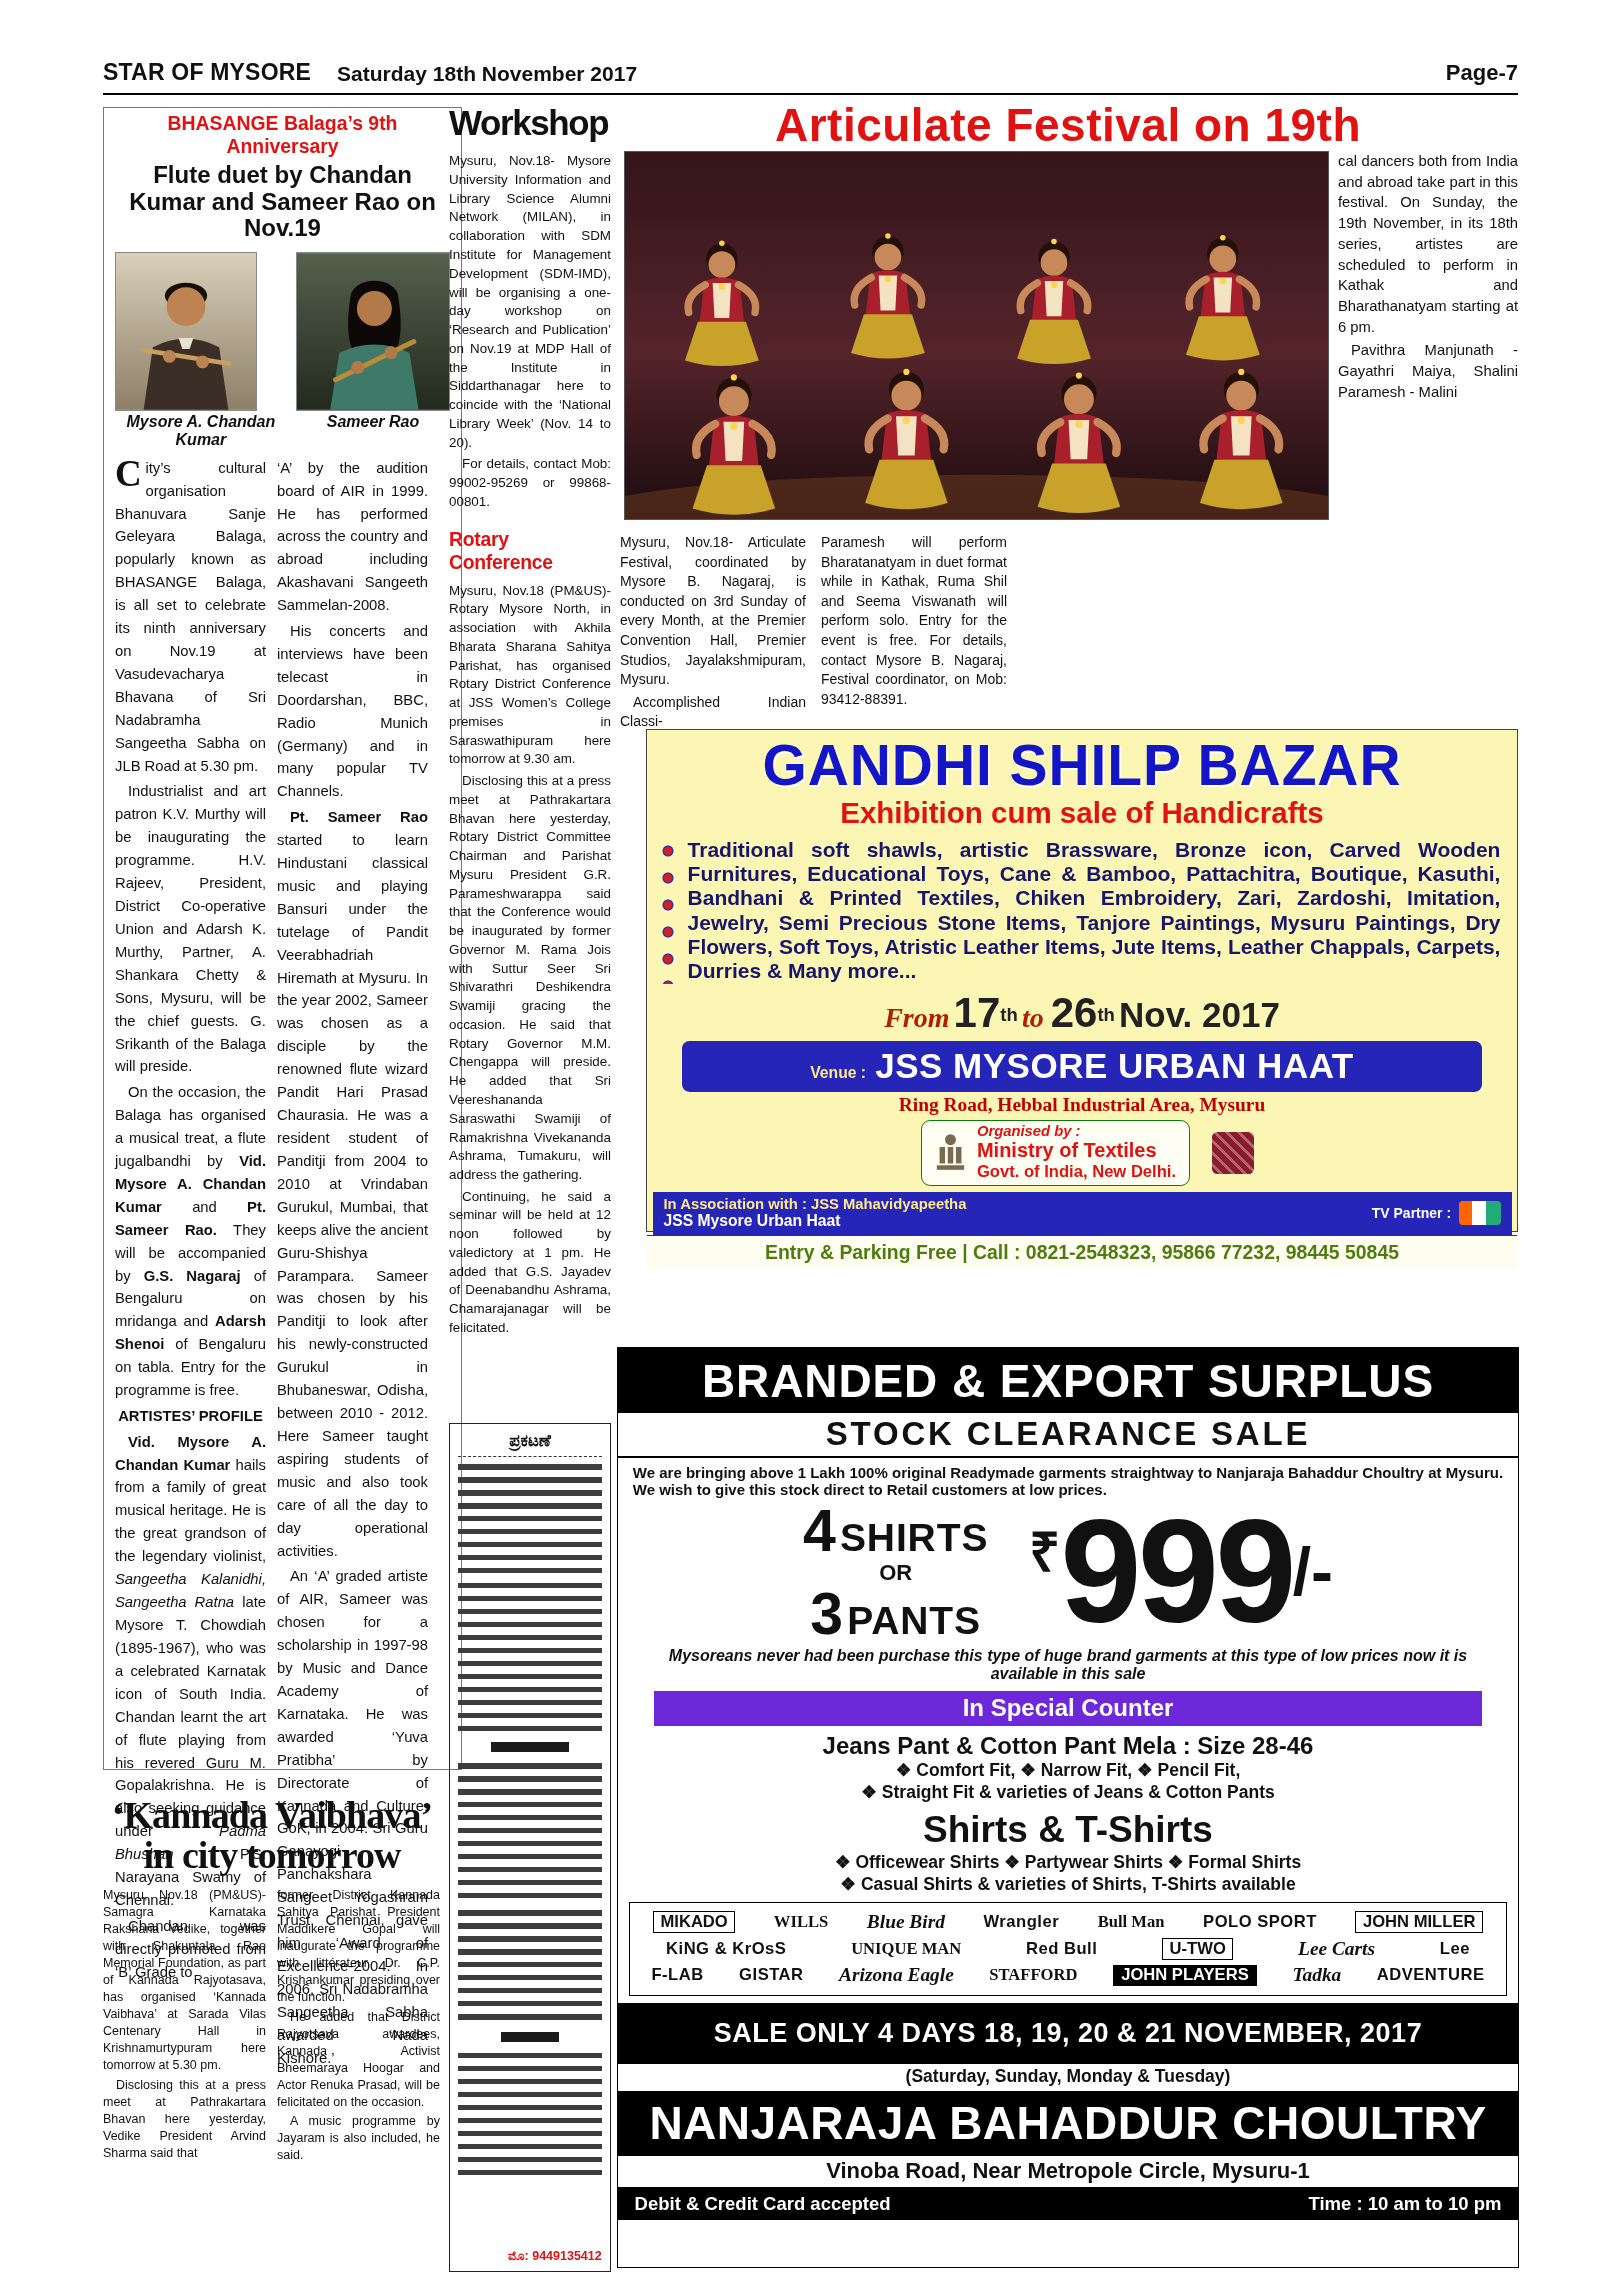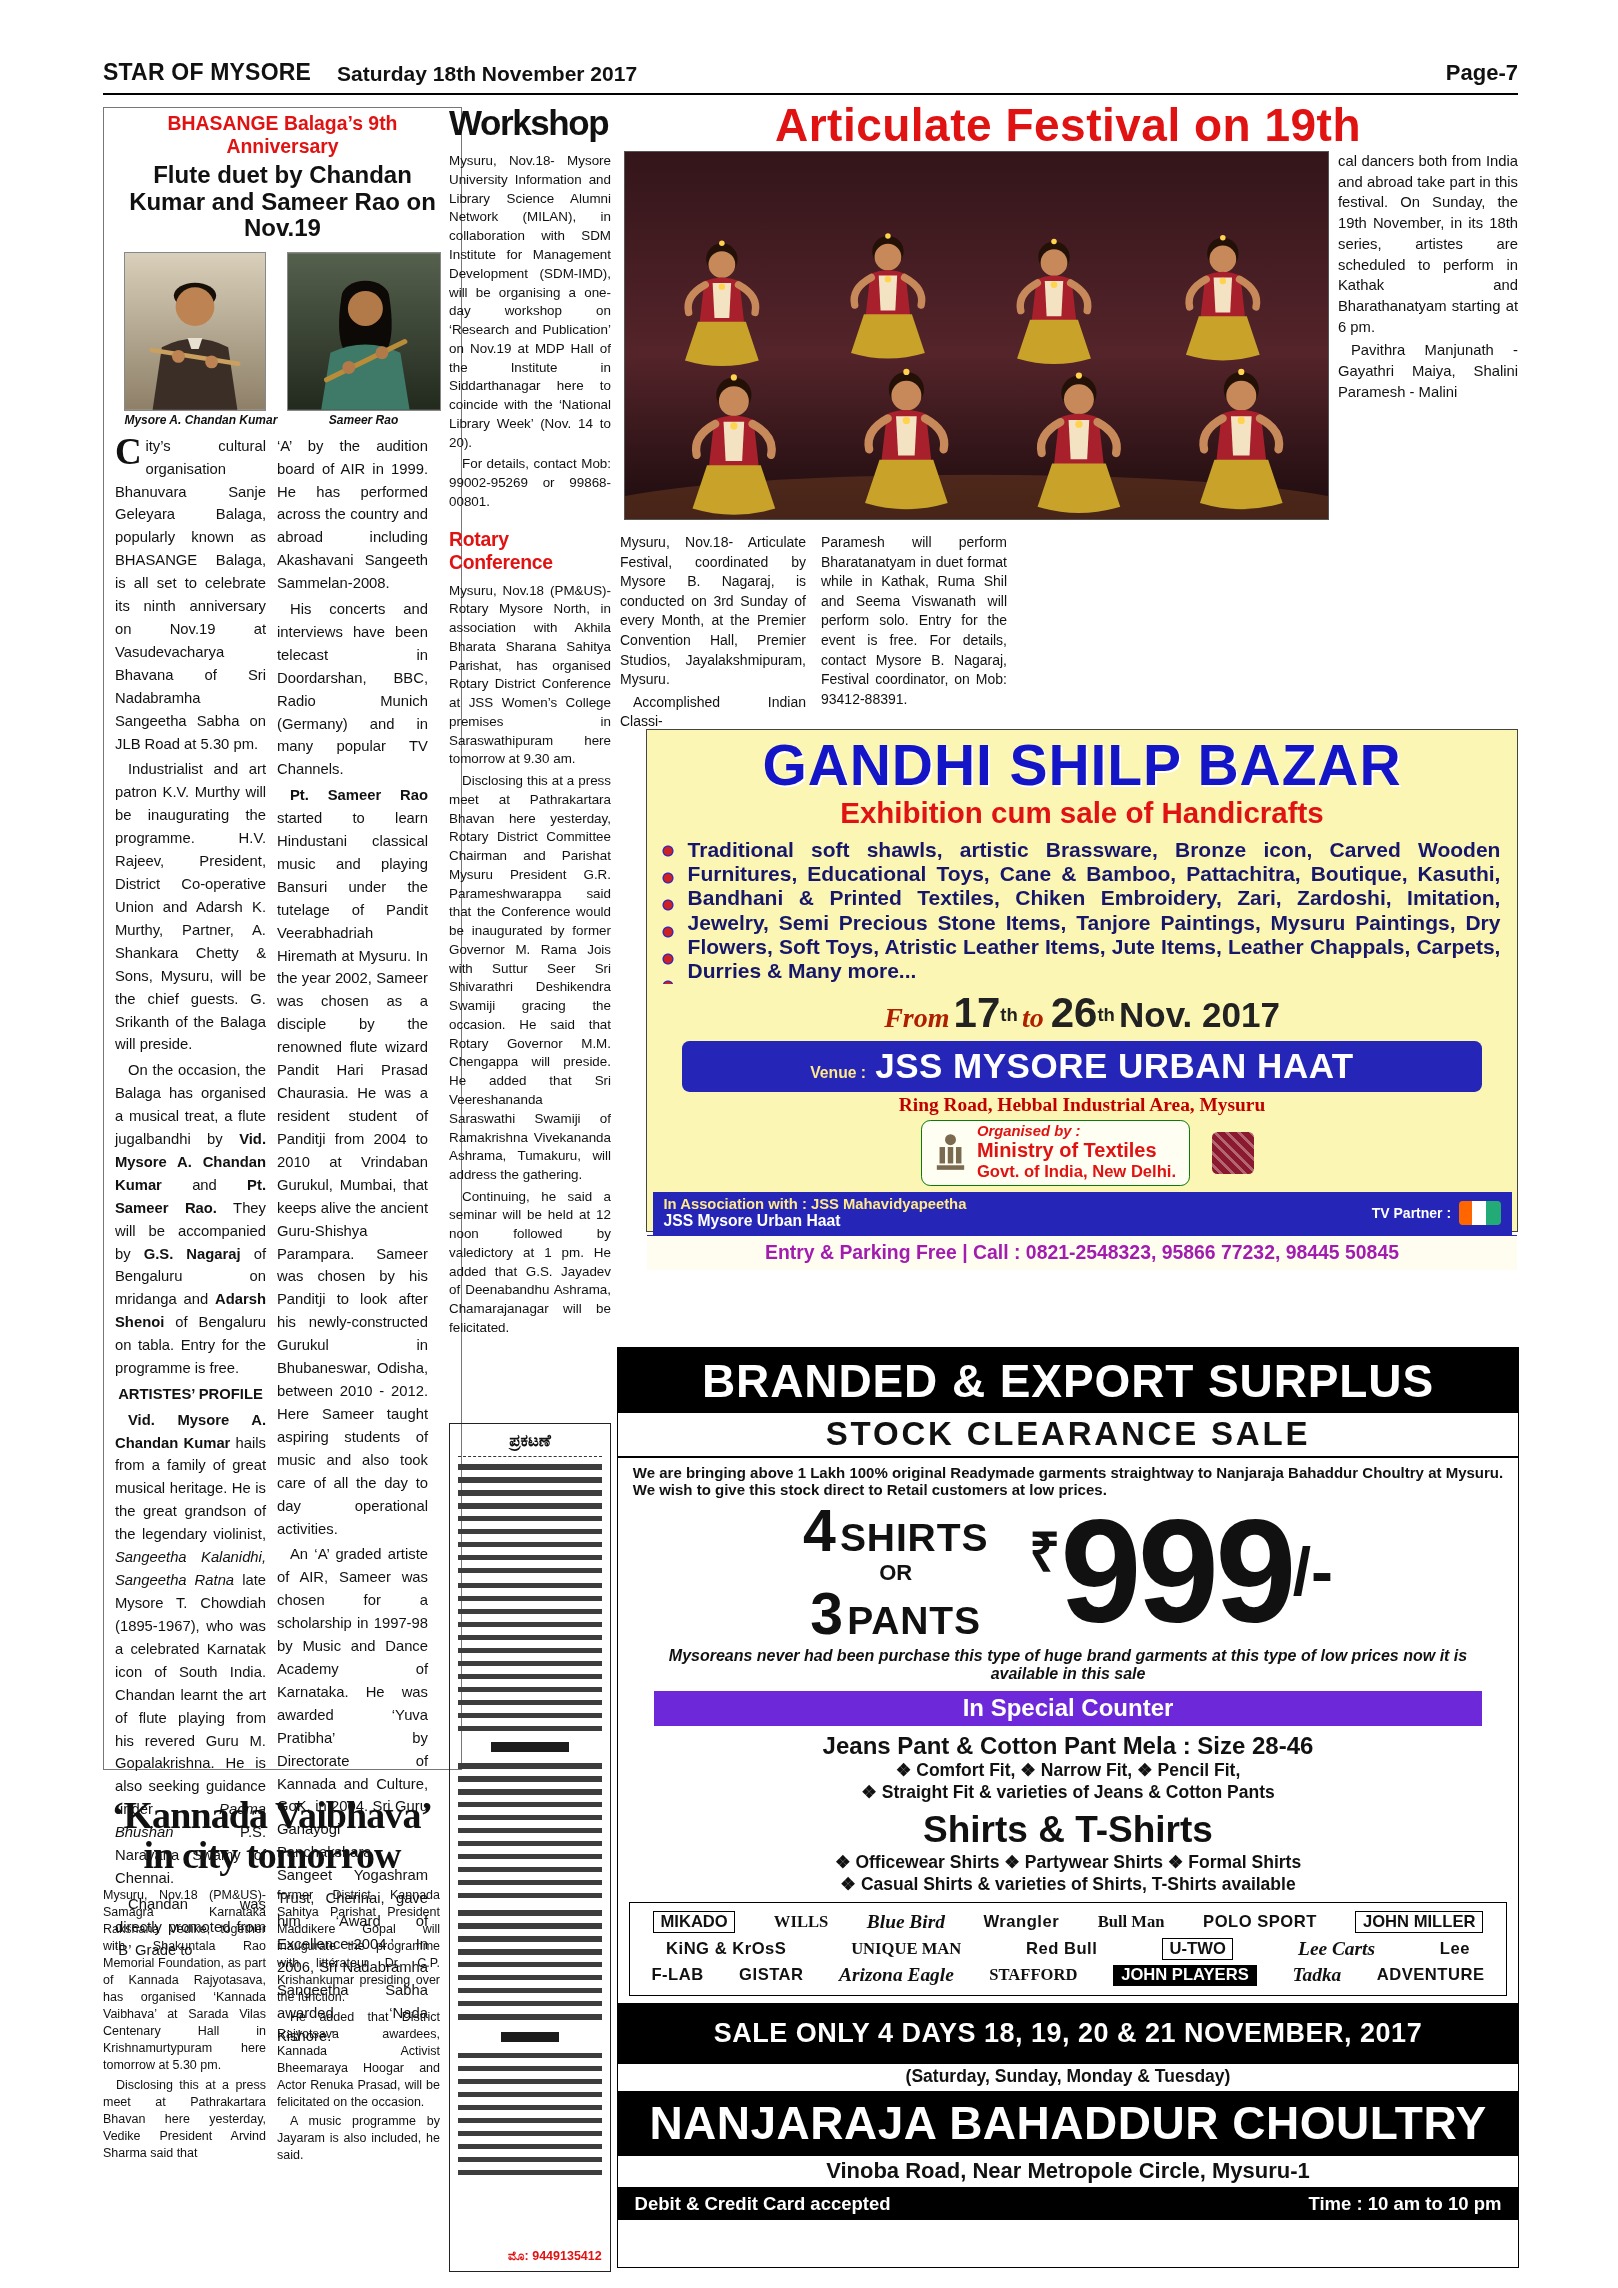--- a/index.html
+++ b/index.html
@@ -19,21 +19,21 @@
   .dropcap{float:left;font-size:37px;line-height:0.8;font-weight:700;padding:2.8px 3.7px 0 0;font-family:"Liberation Serif",serif;}
 
   
   .flute-box{left:103px;top:107px;width:359px;height:1663px;border:0.9px solid #777;box-sizing:border-box;padding:4px 11px;}
   .kicker{color:#e01212;font-size:19.4px;font-weight:800;text-align:center;margin-bottom:3.7px;}
   .flute-head{font-size:24px;font-weight:800;text-align:center;line-height:1.12;margin-bottom:9.2px;}
   .photo-row{display:flex;gap:9.2px;justify-content:center;}
   .photo-cell{display:flex;flex-direction:column;}
   .photo{border:0.9px solid #888;overflow:hidden;background:#ccc;}
   .photo svg{display:block;}
-  .caption{font-size:12px;font-weight:700;font-style:italic;text-align:center;padding:2.8px 0 0;}
+  .caption{font-size:16px;font-weight:700;font-style:italic;text-align:center;padding:2.8px 0 0;}
   .flute-cols{display:flex;gap:11px;margin-top:7.4px;font-size:14.8px;line-height:1.55;}
   .flute-col{width:151px;}
 
   
   .middle-col{left:449px;top:103px;width:162px;}
   .ws-head{font-size:35px;font-weight:800;letter-spacing:-1.4px;margin:0 0 9.2px 0;}
   .rc-head{color:#e01212;font-size:19.4px;font-weight:800;letter-spacing:-0.3px;margin:16.6px 0 7.4px 0;}
   .midbody{font-size:13.4px;line-height:1.4;}
 
   
@@ -73,21 +73,21 @@
   .g-org-l2{font-size:20px;font-weight:900;}
   .g-org-l3{font-size:16.6px;font-weight:800;}
   .g-hl-logo{width:42px;height:42px;border-radius:5.5px;background:#8b1a2e;background-image:repeating-linear-gradient(45deg,transparent 0 5.5px,#ffffff55 5.5px 8.3px);}
   .g-assoc{display:flex;align-items:center;background:#2525b8;color:#fff;padding:4.6px 11px;margin:0 5.5px;}
   .g-assoc-left{text-align:left;}
   .g-assoc-l1{font-size:14.8px;font-weight:700;color:#ffe98a;}
   .g-assoc-l2{font-size:15.7px;font-weight:800;}
   .g-assoc-right{margin-left:auto;display:flex;align-items:center;gap:7.4px;}
   .g-tv{font-size:14px;font-weight:700;}
   .g-tv-logo{width:42px;height:24px;border-radius:3.7px;background:#fff;background-image:linear-gradient(to right,#f60 0 30%,#fff 30% 65%,#2a7 65%);}
-  .g-footer{border-top:1.8px solid #2525b8;background:#fffdf0;color:#a21caf;font-weight:800;font-size:19.4px;padding:5.5px 0;}
+  .g-footer{border-top:1.8px solid #2525b8;background:#fffdf0;color:#4d7c0f;font-weight:800;font-size:19.4px;padding:5.5px 0;}
 
   
   .surplus{left:617px;top:1347px;width:902px;height:921px;border:1.8px solid #000;box-sizing:border-box;background:#fff;text-align:center;}
   .s-band{background:#000;color:#fff;font-weight:900;}
   .s-title{font-size:46px;letter-spacing:0.9px;padding:5.5px 0;}
   .s-stock{font-size:33px;font-weight:900;letter-spacing:2.8px;border-bottom:2.8px solid #000;padding:1.8px 0 3.7px 0;}
   .s-intro{font-size:15px;font-weight:700;text-align:justify;padding:5.5px 14.8px 1.8px 14.8px;}
   .s-offer{display:flex;align-items:center;justify-content:center;gap:41px;padding:1.8px 0;}
   .s-ol .row{line-height:1.0;}
   .s-ol .num{font-size:59px;font-weight:900;}

